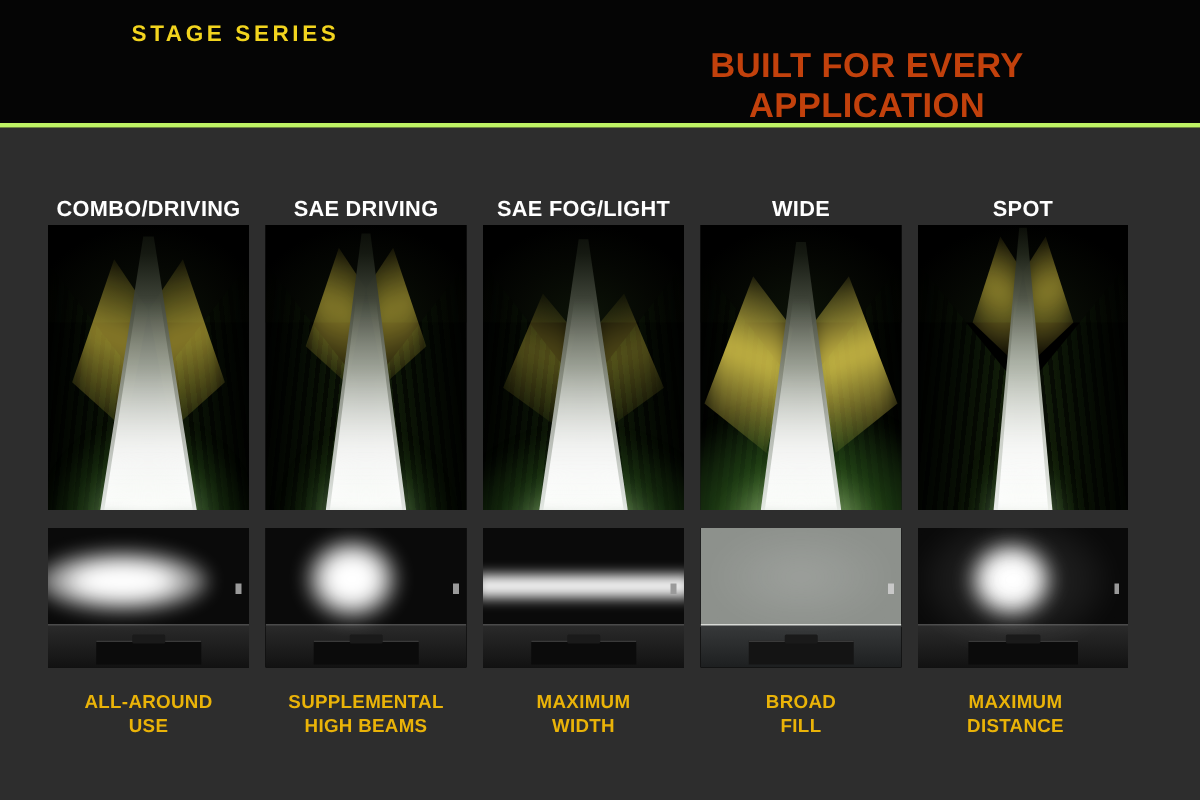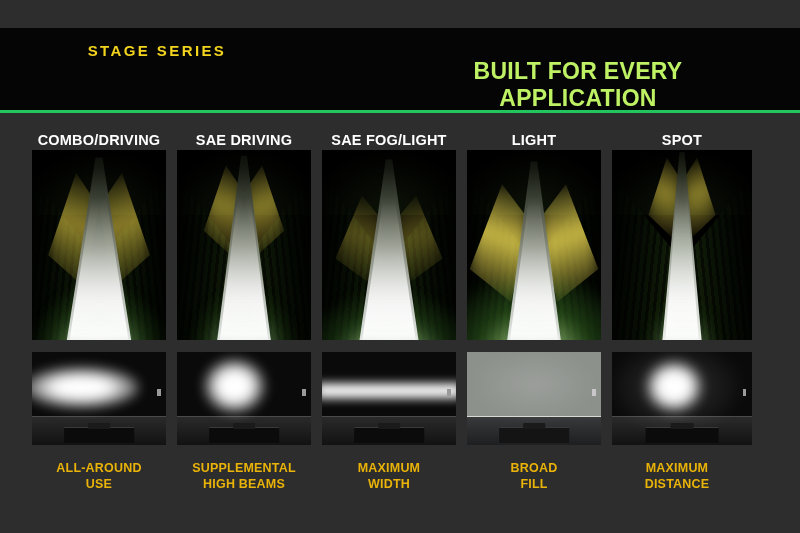--- a/index.html
+++ b/index.html
@@ -9,23 +9,22 @@
     font-family:"Liberation Sans", sans-serif;
     overflow:hidden;
     position:relative;
   }
   #page{width:800px;height:533px;position:relative;background:#2d2d2d;}
 
   
   .header{
     position:absolute;left:0;top:0;width:800px;height:85px;
     background:#050505;
-    border-bottom:3px solid #22c55e;
+    border-bottom:3px solid #bef264;
     box-sizing:border-box;
-    margin-top:28px;
   }
   .logo{
     position:absolute;left:42px;top:14px;width:230px;text-align:center;
   }
   .logo-top{
     color:#f2d41e;
     font-size:15px;
     font-weight:bold;
     letter-spacing:2.4px;
     line-height:17px;
@@ -36,21 +35,21 @@
     font-size:27px;
     font-weight:bold;
     letter-spacing:2.0px;
     line-height:30px;
     margin-top:1px;
     font-family:"Liberation Sans", sans-serif;
   }
   .header-title{
     position:absolute;left:398px;top:30px;width:360px;
     text-align:center;
-    color:#bef264;
+    color:#c2410c;
     font-size:23px;
     font-weight:bold;
     letter-spacing:0.3px;
     font-family:"Liberation Sans", sans-serif;
   }
 
   
   .grid{
     position:absolute;left:0;top:88px;width:800px;height:445px;
   }
@@ -306,21 +305,21 @@
         </div>
       </div>
 
       <div class="col-caption">
         <span>MAXIMUM</span><br>
         <span>WIDTH</span>
       </div>
     </div>
 
     <div class="col" style="left:461px">
-      <div class="col-title">LIGHT</div>
+      <div class="col-title">WIDE</div>
 
       <div class="cell-top">
         <div class="scene">
           <div class="sky"></div>
           <div class="trees left"></div>
           <div class="trees right"></div>
           <div class="tree-glow l" style="left:2%;width:44%;height:62%;top:18%;opacity:1;background:linear-gradient(200deg, rgba(235,215,90,0) 0%, rgba(228,208,78,.88) 45%, rgba(140,125,35,0) 100%)"></div>
           <div class="tree-glow r" style="right:2%;width:44%;height:62%;top:18%;opacity:1;background:linear-gradient(160deg, rgba(235,215,90,0) 0%, rgba(228,208,78,.88) 45%, rgba(140,125,35,0) 100%)"></div>
           <div class="ground-glow" style="background:radial-gradient(ellipse 78% 76% at 50% 95%, rgba(135,205,78,.70) 0%, rgba(62,128,42,.40) 48%, rgba(10,25,8,0) 84%)"></div>
           <div class="road">

